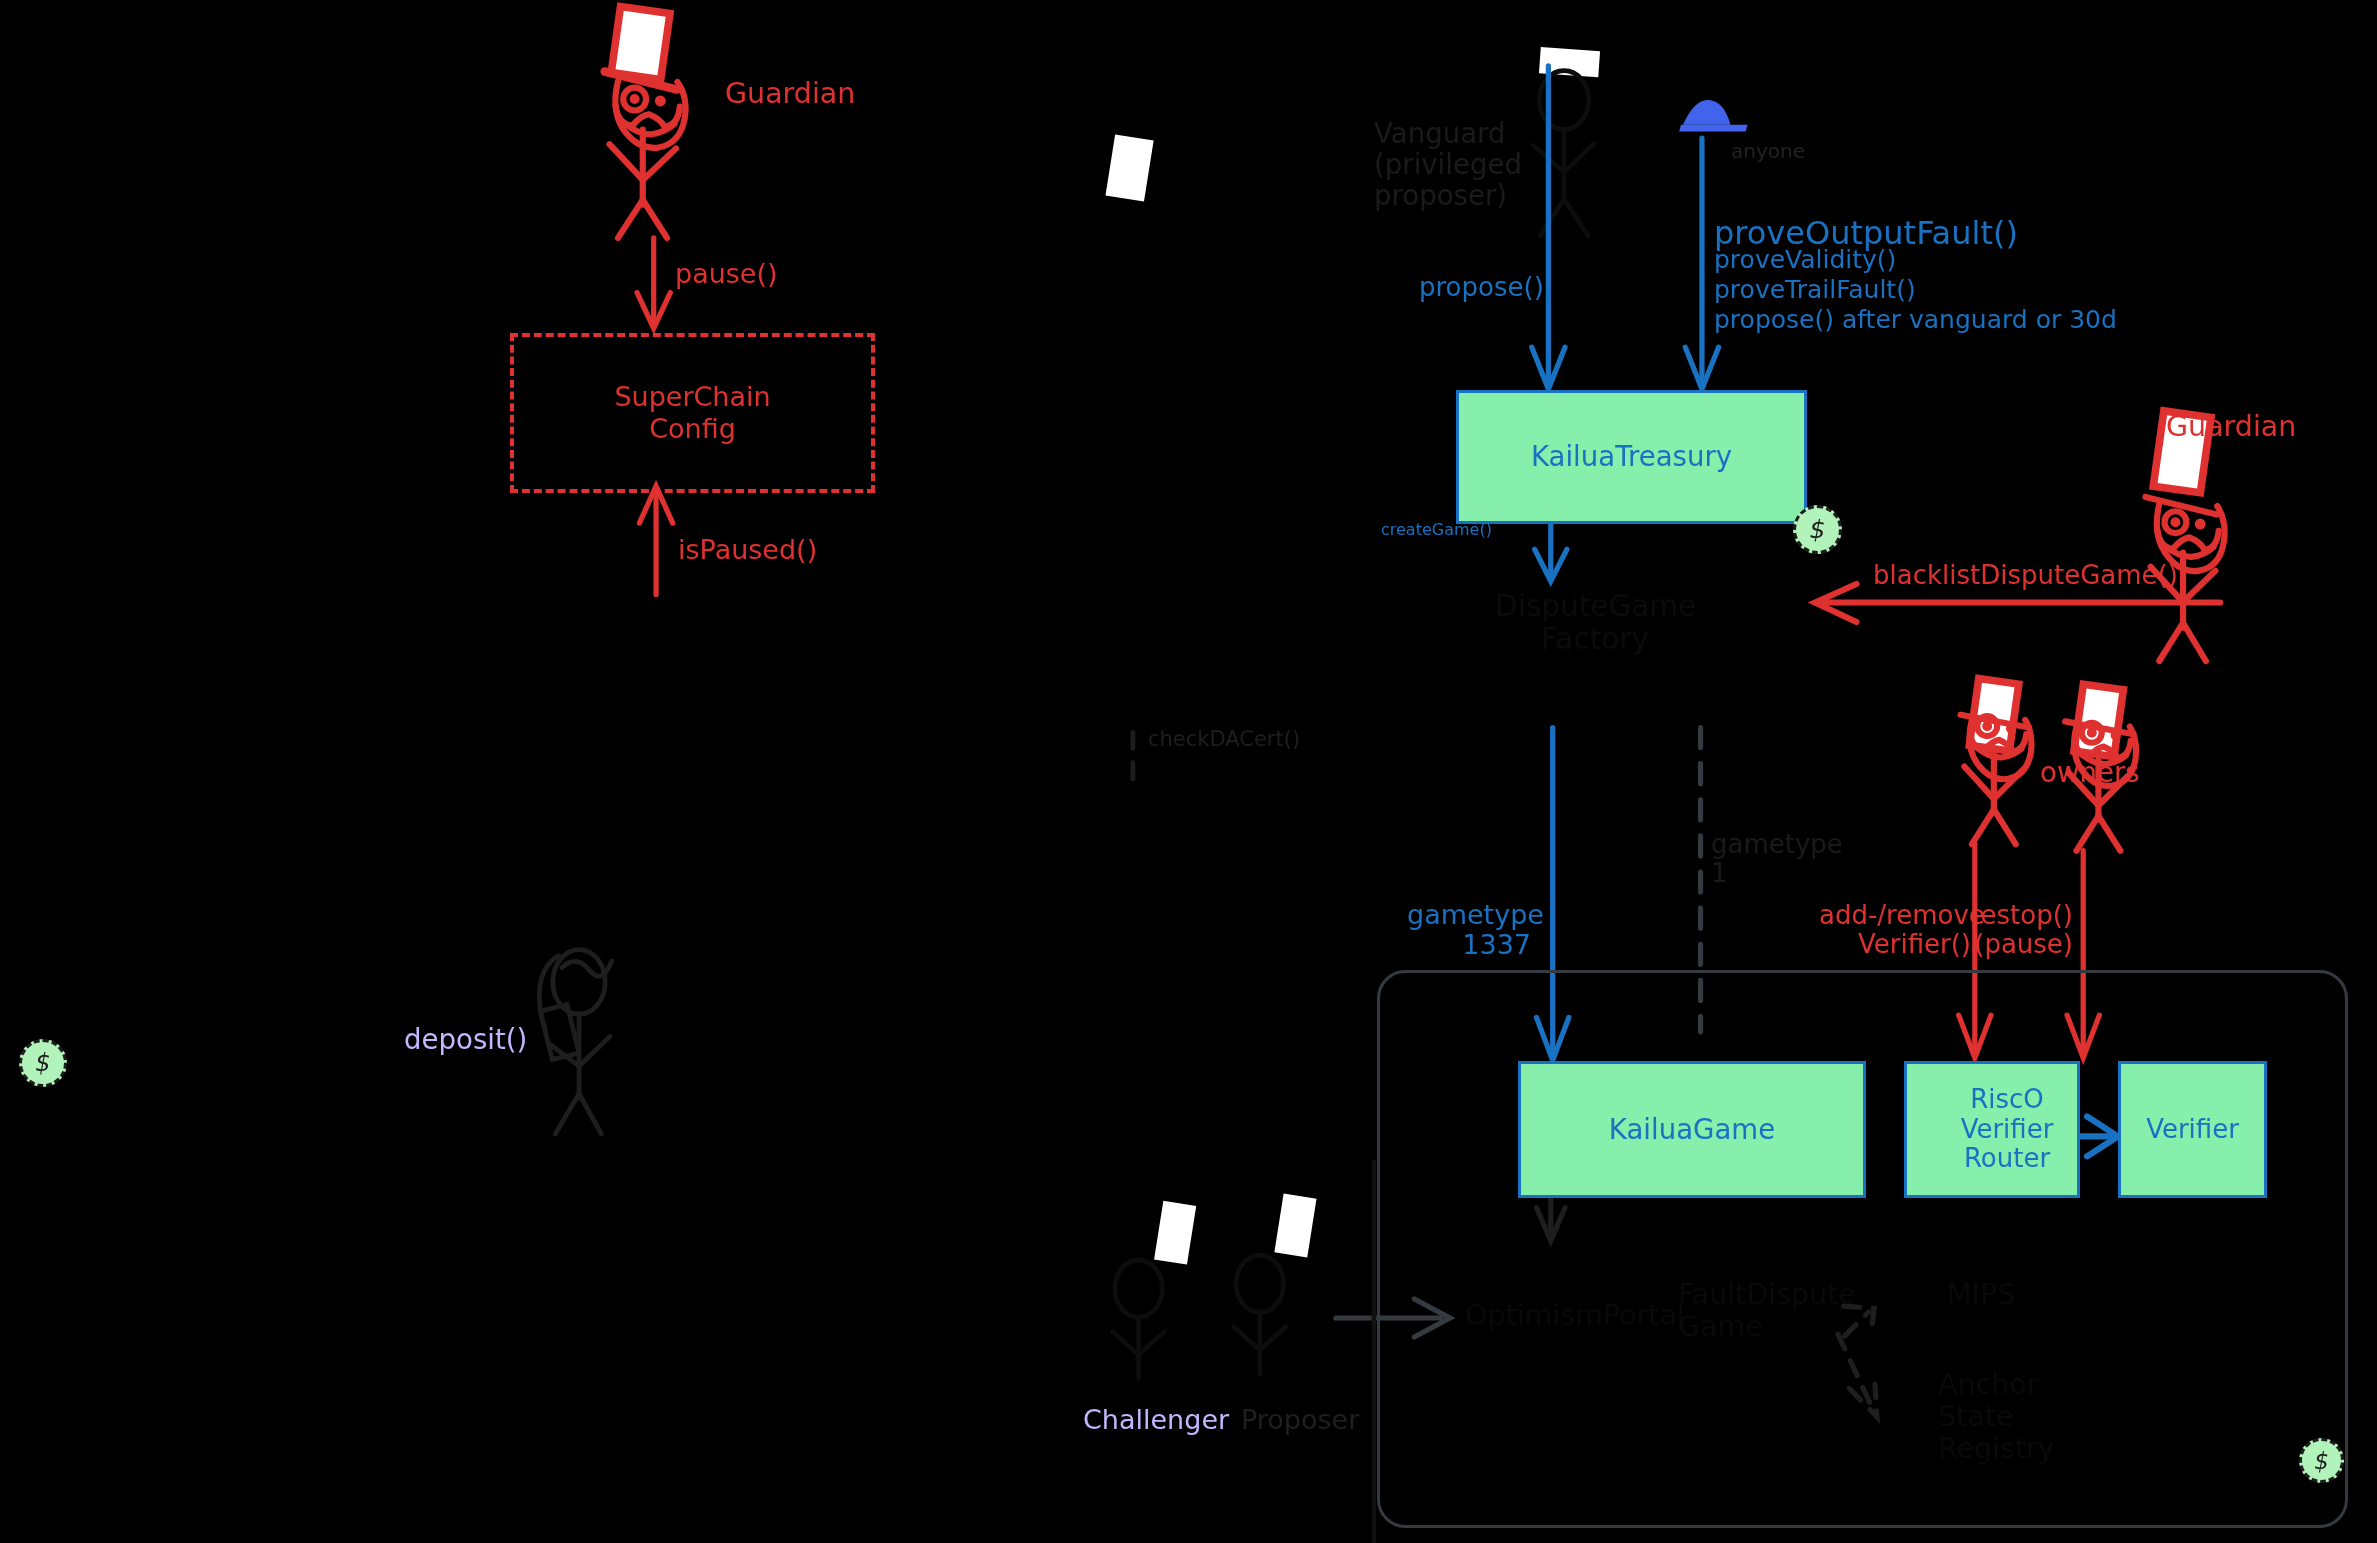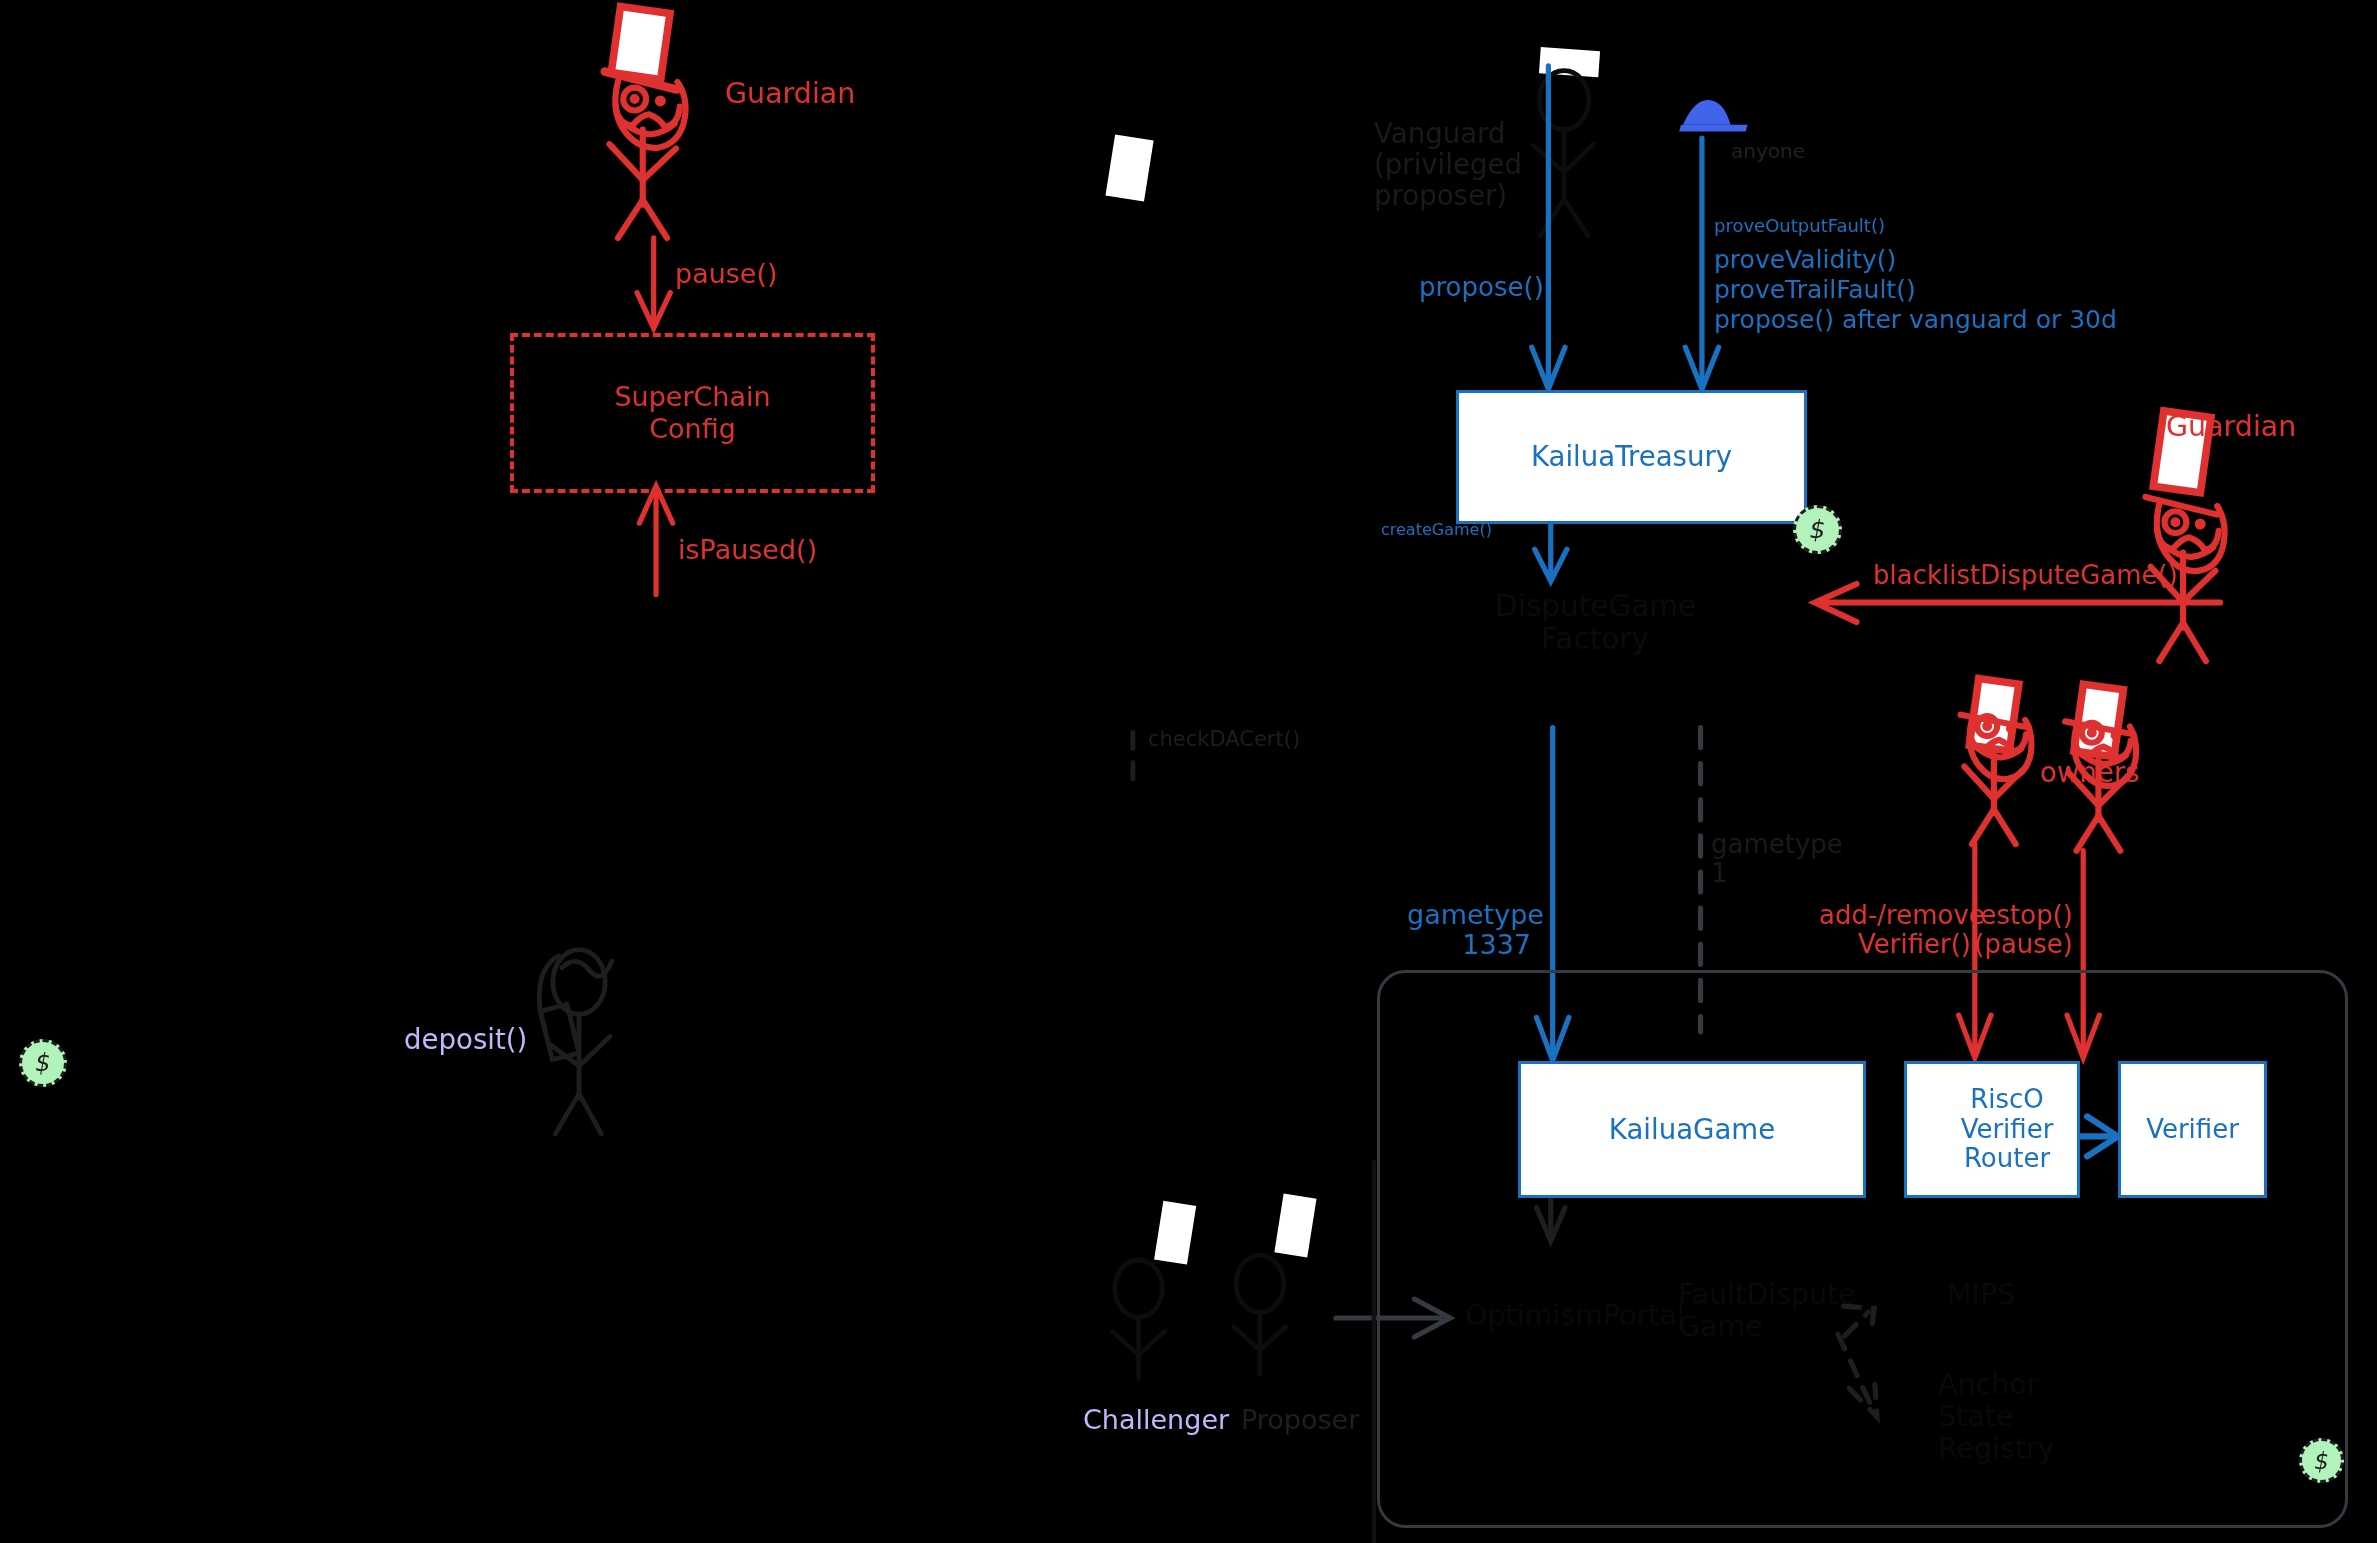--- a/index.html
+++ b/index.html
@@ -3,21 +3,21 @@
 <meta charset="utf-8">
 <style>
   html,body{margin:0;padding:0;background:#000;}
   body{width:2387px;height:1544px;position:relative;overflow:hidden;
        font-family:"DejaVu Sans", sans-serif;}
   .layer{position:absolute;left:0;top:0;width:2387px;height:1544px;}
   .lbl{position:absolute;white-space:pre;line-height:1.12;}
   .red{color:#e03131;}
   .blue{color:#1971c2;}
   .dark{color:#1e1e1e;}
-  .box{position:absolute;background:#ffffff;border:3.3px solid #1971c2;
+  .box{position:absolute;background:#86efac;border:3.3px solid #1971c2;
        display:flex;align-items:center;justify-content:center;text-align:center;
        color:#1971c2;line-height:1.15;}
   .dashbox{position:absolute;border:4.3px dashed #e03131;color:#e03131;
        display:flex;align-items:center;justify-content:center;text-align:center;
        line-height:1.2;}
   .coin{position:absolute;border-radius:50%;background:#b2f2bb;
         border:3.3px dashed #1e1e1e;display:flex;align-items:center;
         justify-content:center;color:#1e1e1e;font-style:italic;}
   .group{position:absolute;border:3.3px solid #343a40;border-radius:28.5px;}
 </style>
@@ -263,21 +263,21 @@
 <div class="lbl red" style="left:678px;top:535px;font-size:27px;">isPaused()</div>
 
 <div class="lbl dark" style="left:1374px;top:119px;font-size:27.6px;color:#1a1a1a;white-space:pre-line;">Vanguard
 (privileged
 proposer)</div>
 
 <div class="lbl dark" style="left:1731px;top:140px;font-size:20px;color:#222;">anyone</div>
 
 <div class="lbl blue" style="left:1419px;top:273px;font-size:26px;">propose()</div>
 
-<div class="lbl blue" style="left:1714px;top:216px;font-size:18px;">proveOutputFault()</div>
+<div class="lbl blue" style="left:1714px;top:216px;font-size:32px;">proveOutputFault()</div>
 <div class="lbl blue" style="left:1714px;top:246px;font-size:25px;">proveValidity()</div>
 <div class="lbl blue" style="left:1714px;top:276px;font-size:25px;">proveTrailFault()</div>
 <div class="lbl blue" style="left:1714px;top:306px;font-size:25px;">propose() after vanguard or 30d</div>
 
 <div class="lbl blue" style="left:1381px;top:521px;font-size:16px;">createGame()</div>
 
 <div class="lbl red" style="left:1873px;top:561px;font-size:26px;">blacklistDisputeGame()</div>
 
 <div class="lbl red" style="left:2166px;top:411px;font-size:28.5px;">Guardian</div>
 

